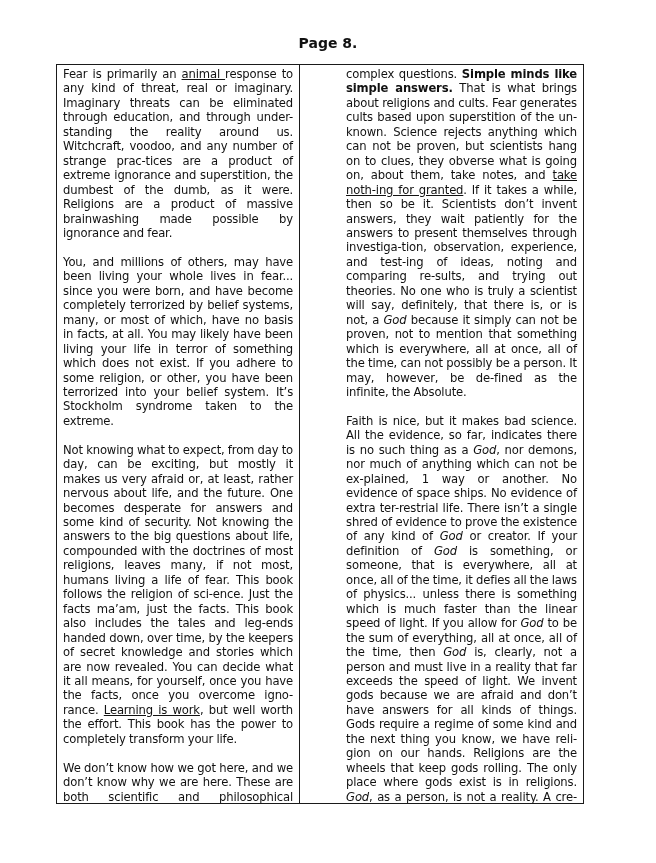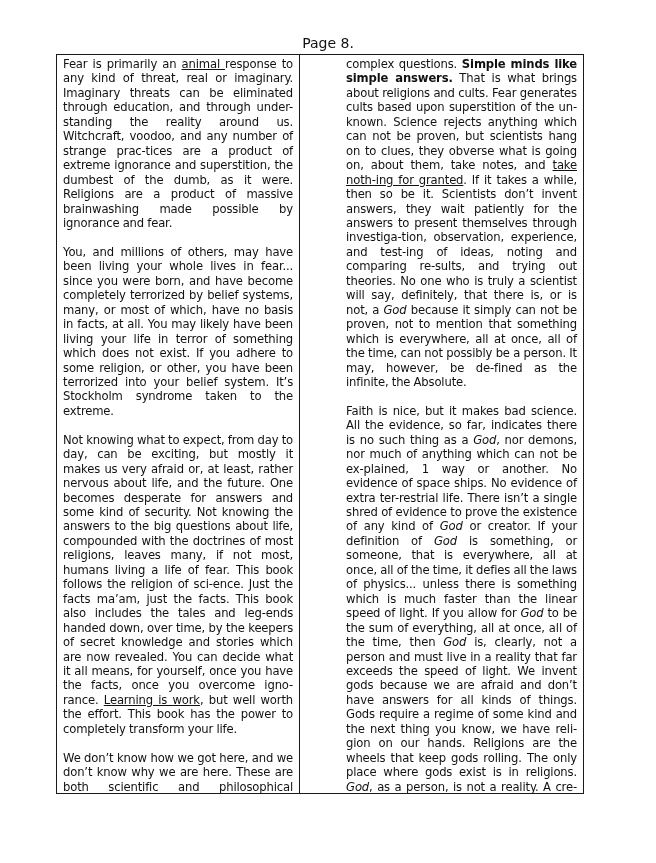--- a/index.html
+++ b/index.html
@@ -17,25 +17,26 @@
   }
   .page-title {
     position: absolute;
     top: 34px;
     left: 0;
     width: 656px;
     text-align: center;
     font-size: 14px;
     line-height: 18px;
     color: #111;
+    font-weight: bold;
   }
   .frame {
     position: absolute;
     left: 56px;
-    top: 54px;
+    top: 64px;
     width: 526px;
     height: 738px;
     border: 1.5px solid #1a1a1a;
     display: flex;
     box-sizing: content-box;
   }
   .column {
     box-sizing: border-box;
     height: 100%;
     overflow: hidden;

